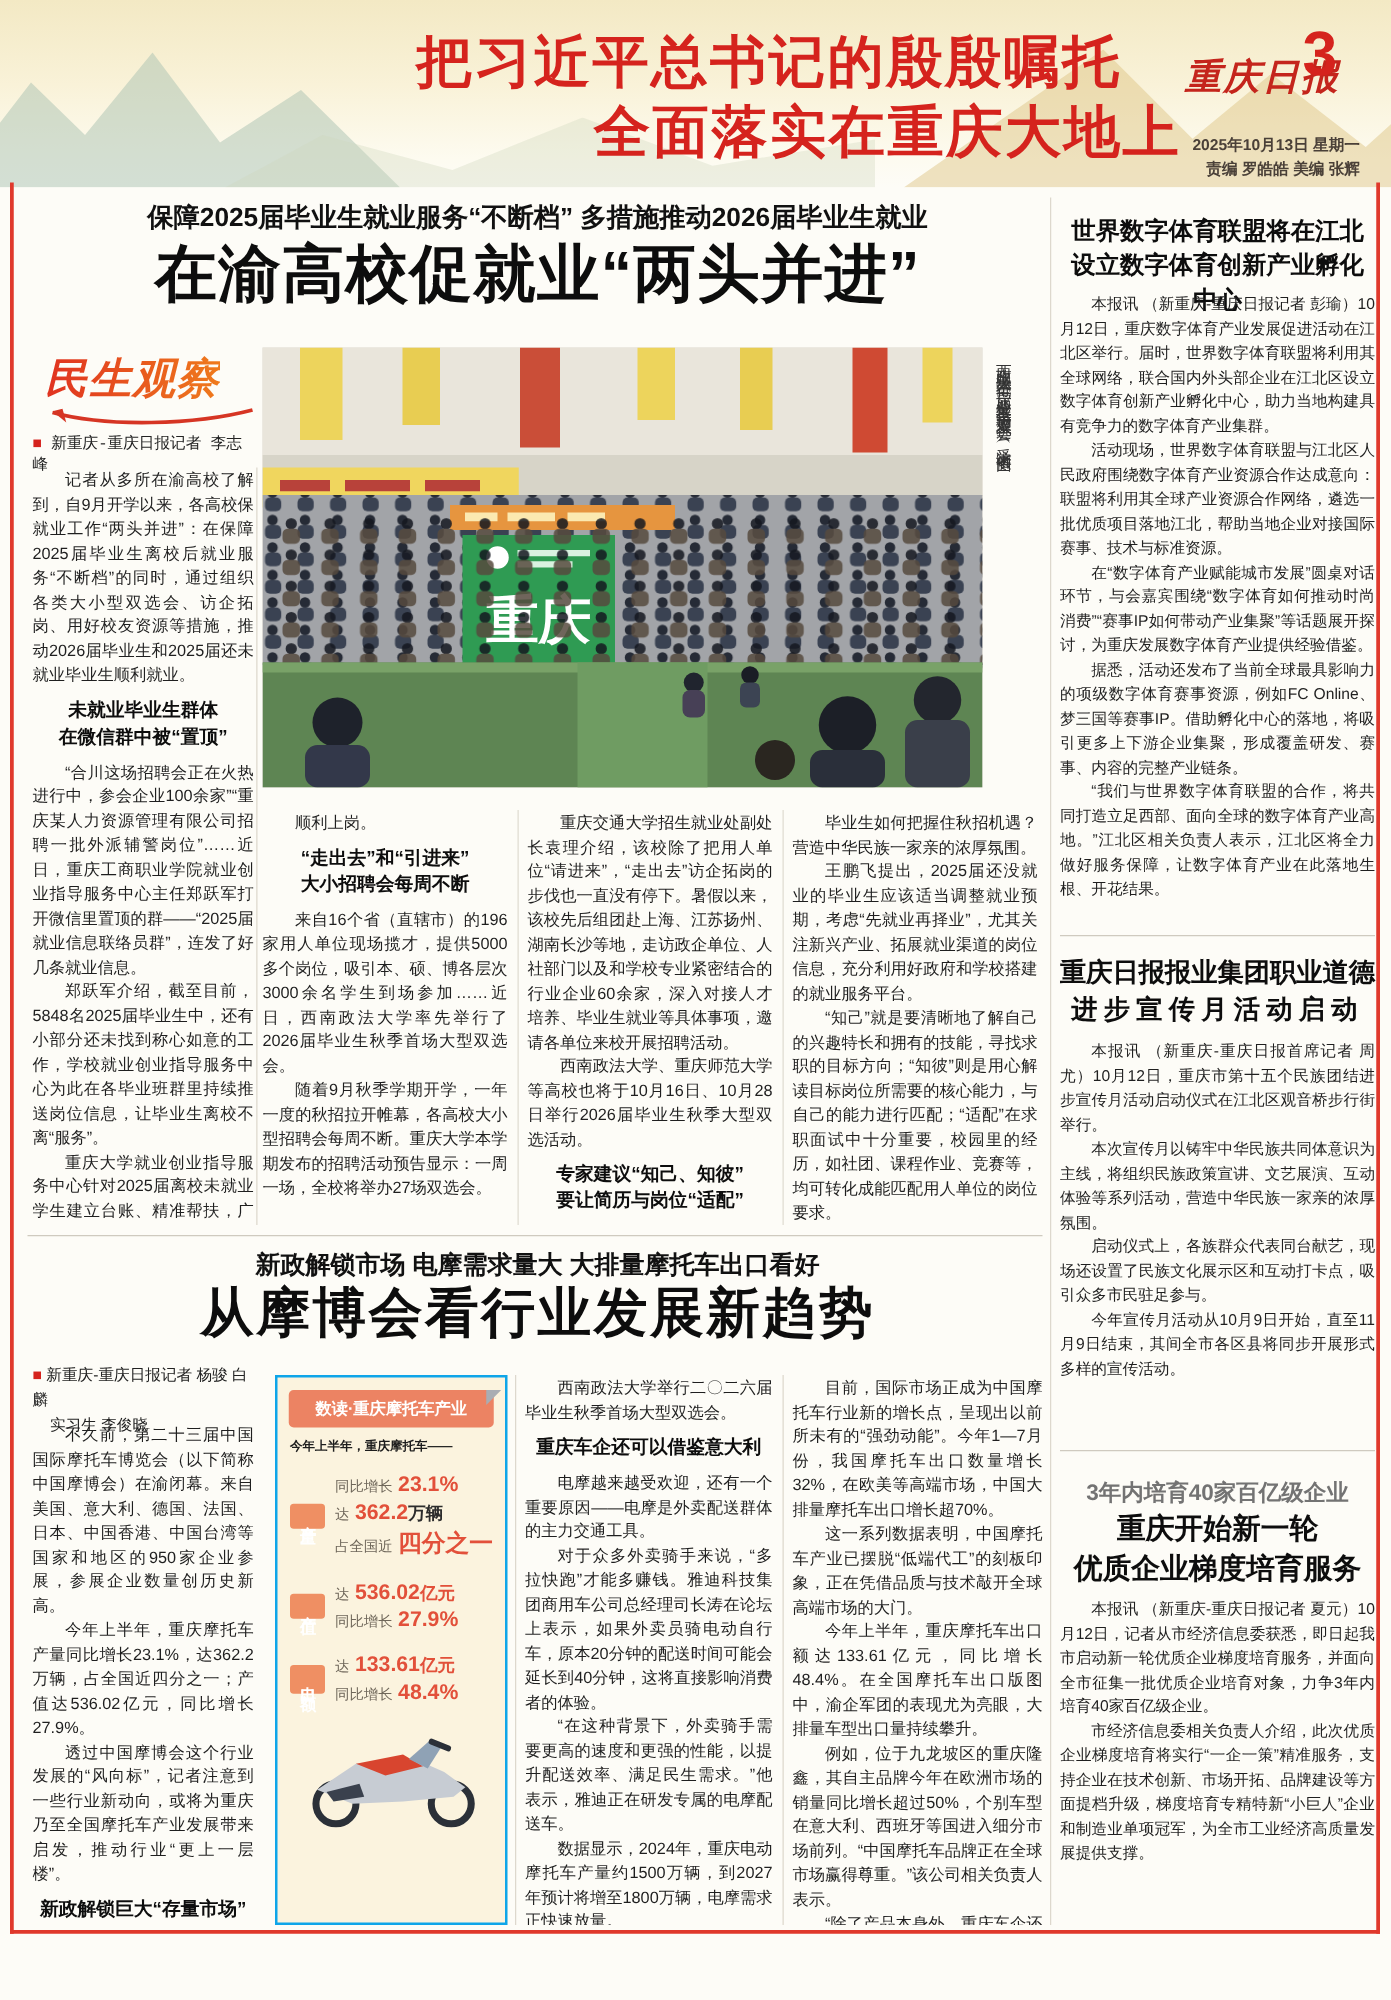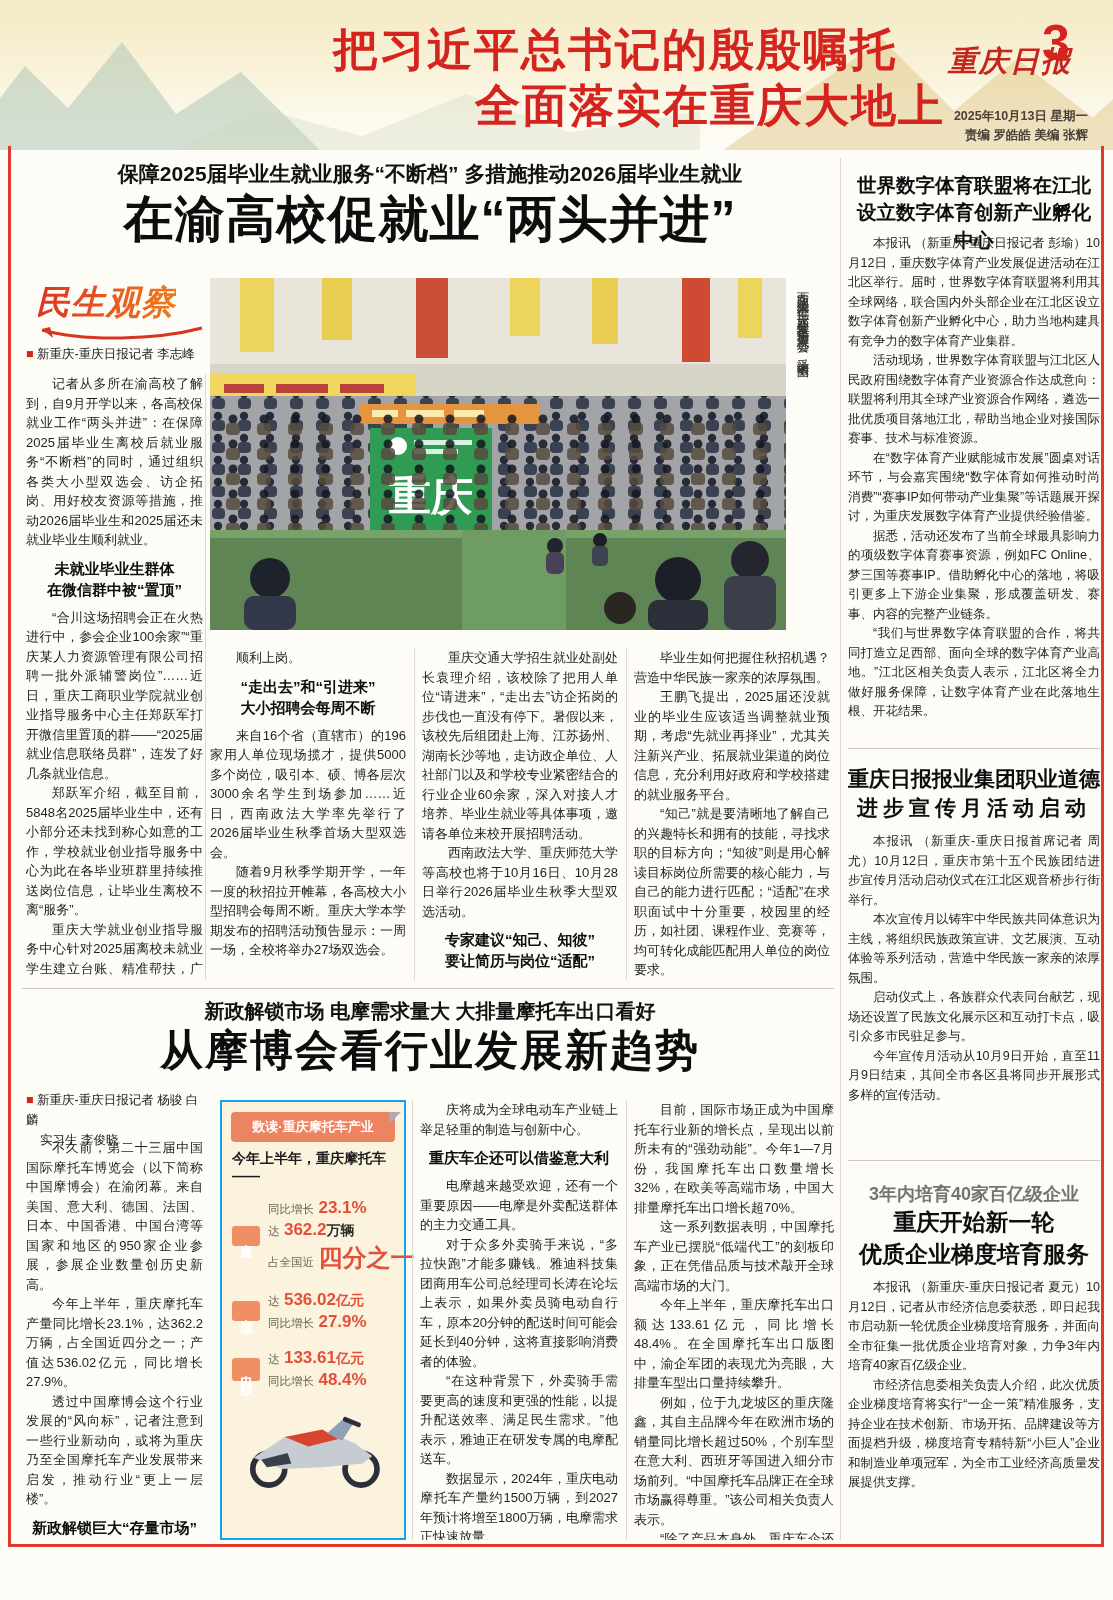--- a/index.html
+++ b/index.html
@@ -33,21 +33,21 @@
   
   .kicker{position:absolute;left:22px;width:816px;text-align:center;font-weight:bold;color:#111;}
   .kicker.main{top:160px;font-size:21px;}
   .headline{position:absolute;left:22px;width:816px;text-align:center;font-weight:bold;color:#0d0d0d;}
   .headline.main{top:186px;font-size:50px;letter-spacing:1px;}
   .msb{position:absolute;left:36px;top:280px;width:170px;}
   .msb .t{font-size:34px;font-weight:900;font-style:italic;letter-spacing:1px;
           background:linear-gradient(90deg,#e03220,#ef7a1c);-webkit-background-clip:text;background-clip:text;color:transparent;}
   .byline{font-size:12.5px;color:#222;}
   .byline .sq{color:#d5231d;}
-  .by-main{position:absolute;left:26px;top:346px;width:178px;}
+  .by-main{position:absolute;left:26px;top:346px;width:178px;font-family:Liberation Mono, monospace;}
   .col{font-size:13px;line-height:19.5px;text-align:justify;color:#1f1f1f;overflow:hidden;}
   .col .para{margin:0;text-indent:2em;}
   .col .subhead{margin:8px 0;text-align:center;font-size:15px;line-height:21px;color:#0d0d0d;white-space:pre-line;text-indent:0;}
   .c1{position:absolute;left:26px;top:374px;width:177px;height:606px;}
   .photo{position:absolute;left:210px;top:278px;width:576px;height:352px;background:#dcd8cf;}
   .caption{position:absolute;left:794px;top:282px;height:344px;writing-mode:vertical-rl;
            font-size:12.5px;letter-spacing:2px;color:#333;}
   .c3{position:absolute;left:210px;top:648px;width:620px;height:332px;column-count:3;column-gap:16px;
       column-rule:1px solid #e0dcd2;column-fill:auto;}
   
@@ -67,31 +67,31 @@
   .by-bottom{position:absolute;left:26px;top:1090px;width:180px;line-height:20px;}
   .bc1{position:absolute;left:26px;top:1138px;width:177px;height:402px;}
   .bc3{position:absolute;left:420px;top:1100px;width:198px;height:440px;}
   .bc4{position:absolute;left:634px;top:1100px;width:200px;height:440px;}
   
   .ig{position:absolute;left:220px;top:1100px;width:186px;height:440px;background:#fbf3de;
       border:2px solid #0ea5e9;box-sizing:border-box;}
   .ig-head{margin:10px 9px 4px;background:#ec8363;color:#fff;font-weight:bold;font-size:13px;
            text-align:center;padding:6px 0;border-radius:4px 4px 4px 4px;position:relative;}
   .ig-fold{position:absolute;right:-6px;top:0;width:0;height:0;border-top:12px solid #a9adb3;border-right:12px solid transparent;}
-  .ig-title{margin:8px 10px 2px;font-size:14px;font-weight:bold;color:#1d1d1d;}
+  .ig-title{margin:8px 10px 2px;font-size:10px;font-weight:bold;color:#1d1d1d;}
   .ig-row{display:flex;gap:8px;margin:12px 10px 0;align-items:center;}
   .ig-label{writing-mode:vertical-rl;background:#ef8f63;color:#fff;font-weight:bold;font-size:13px;
             padding:7px 5px;border-radius:3px;letter-spacing:3px;flex:0 0 auto;}
   .ig-lines{flex:1;}
   .ig-lines div{margin:2px 0;white-space:nowrap;}
   .ig .pre{color:#6f675a;font-size:11.5px;}
   .ig .num{color:#e2503a;font-weight:bold;font-size:17px;}
   .ig .unit{color:#e2503a;font-weight:bold;font-size:14px;}
   .ig .unit.dark{color:#2c2c2c;}
-  .ig .big{color:#e2503a;font-weight:900;font-size:24px;text-align:right;}
+  .ig .big{color:#e2503a;font-weight:900;font-size:19px;text-align:right;}
   .ig-bike{display:block;margin:8px auto 0;width:160px;height:92px;}
   
   .footer{position:absolute;left:0;top:1560px;width:1113px;text-align:center;font-size:10.5px;color:#3c3c3c;}
 </style>
 </head>
 <body>
 
 <div class="page">
 
   <div class="banner">
@@ -298,21 +298,21 @@
       <circle cx="136" cy="72" r="17" fill="none" stroke="#2b3038" stroke-width="6"></circle>
       <path d="M22 60 L55 38 L105 34 L130 45 L148 58 L138 66 L95 70 L52 72 Z" fill="#c7ccd3"></path>
       <path d="M55 38 L95 30 L112 40 L80 48 Z" fill="#d8452f"></path>
       <path d="M100 34 L118 18 L128 23 L116 42 Z" fill="#8fa2b5"></path>
       <path d="M30 62 L58 55 L62 66 L36 70 Z" fill="#3a414d"></path>
       <rect x="118" y="16" width="20" height="5" rx="2" transform="rotate(22 118 16)" fill="#2b3038"></rect>
     </svg>
   </div>
 
   <div class="col bc3">
-      <p class="para">庆将成为全球电动车产业链上举足轻重的制造与创新中心。</p>
+      <p class="para">西南政法大学举行二〇二六届毕业生秋季首场大型双选会。</p>
       <h4 class="subhead">重庆车企还可以借鉴意大利</h4>
       <p class="para">电摩越来越受欢迎，还有一个重要原因——电摩是外卖配送群体的主力交通工具。</p>
       <p class="para">对于众多外卖骑手来说，“多拉快跑”才能多赚钱。雅迪科技集团商用车公司总经理司长涛在论坛上表示，如果外卖员骑电动自行车，原本20分钟的配送时间可能会延长到40分钟，这将直接影响消费者的体验。</p>
       <p class="para">“在这种背景下，外卖骑手需要更高的速度和更强的性能，以提升配送效率、满足民生需求。”他表示，雅迪正在研发专属的电摩配送车。</p>
       <p class="para">数据显示，2024年，重庆电动摩托车产量约1500万辆，到2027年预计将增至1800万辆，电摩需求正快速放量。</p>
     </div>
   <div class="col bc4">
       <p class="para">目前，国际市场正成为中国摩托车行业新的增长点，呈现出以前所未有的“强劲动能”。今年1—7月份，我国摩托车出口数量增长32%，在欧美等高端市场，中国大排量摩托车出口增长超70%。</p>
       <p class="para">这一系列数据表明，中国摩托车产业已摆脱“低端代工”的刻板印象，正在凭借品质与技术敲开全球高端市场的大门。</p>
       <p class="para">今年上半年，重庆摩托车出口额达133.61亿元，同比增长48.4%。在全国摩托车出口版图中，渝企军团的表现尤为亮眼，大排量车型出口量持续攀升。</p>

